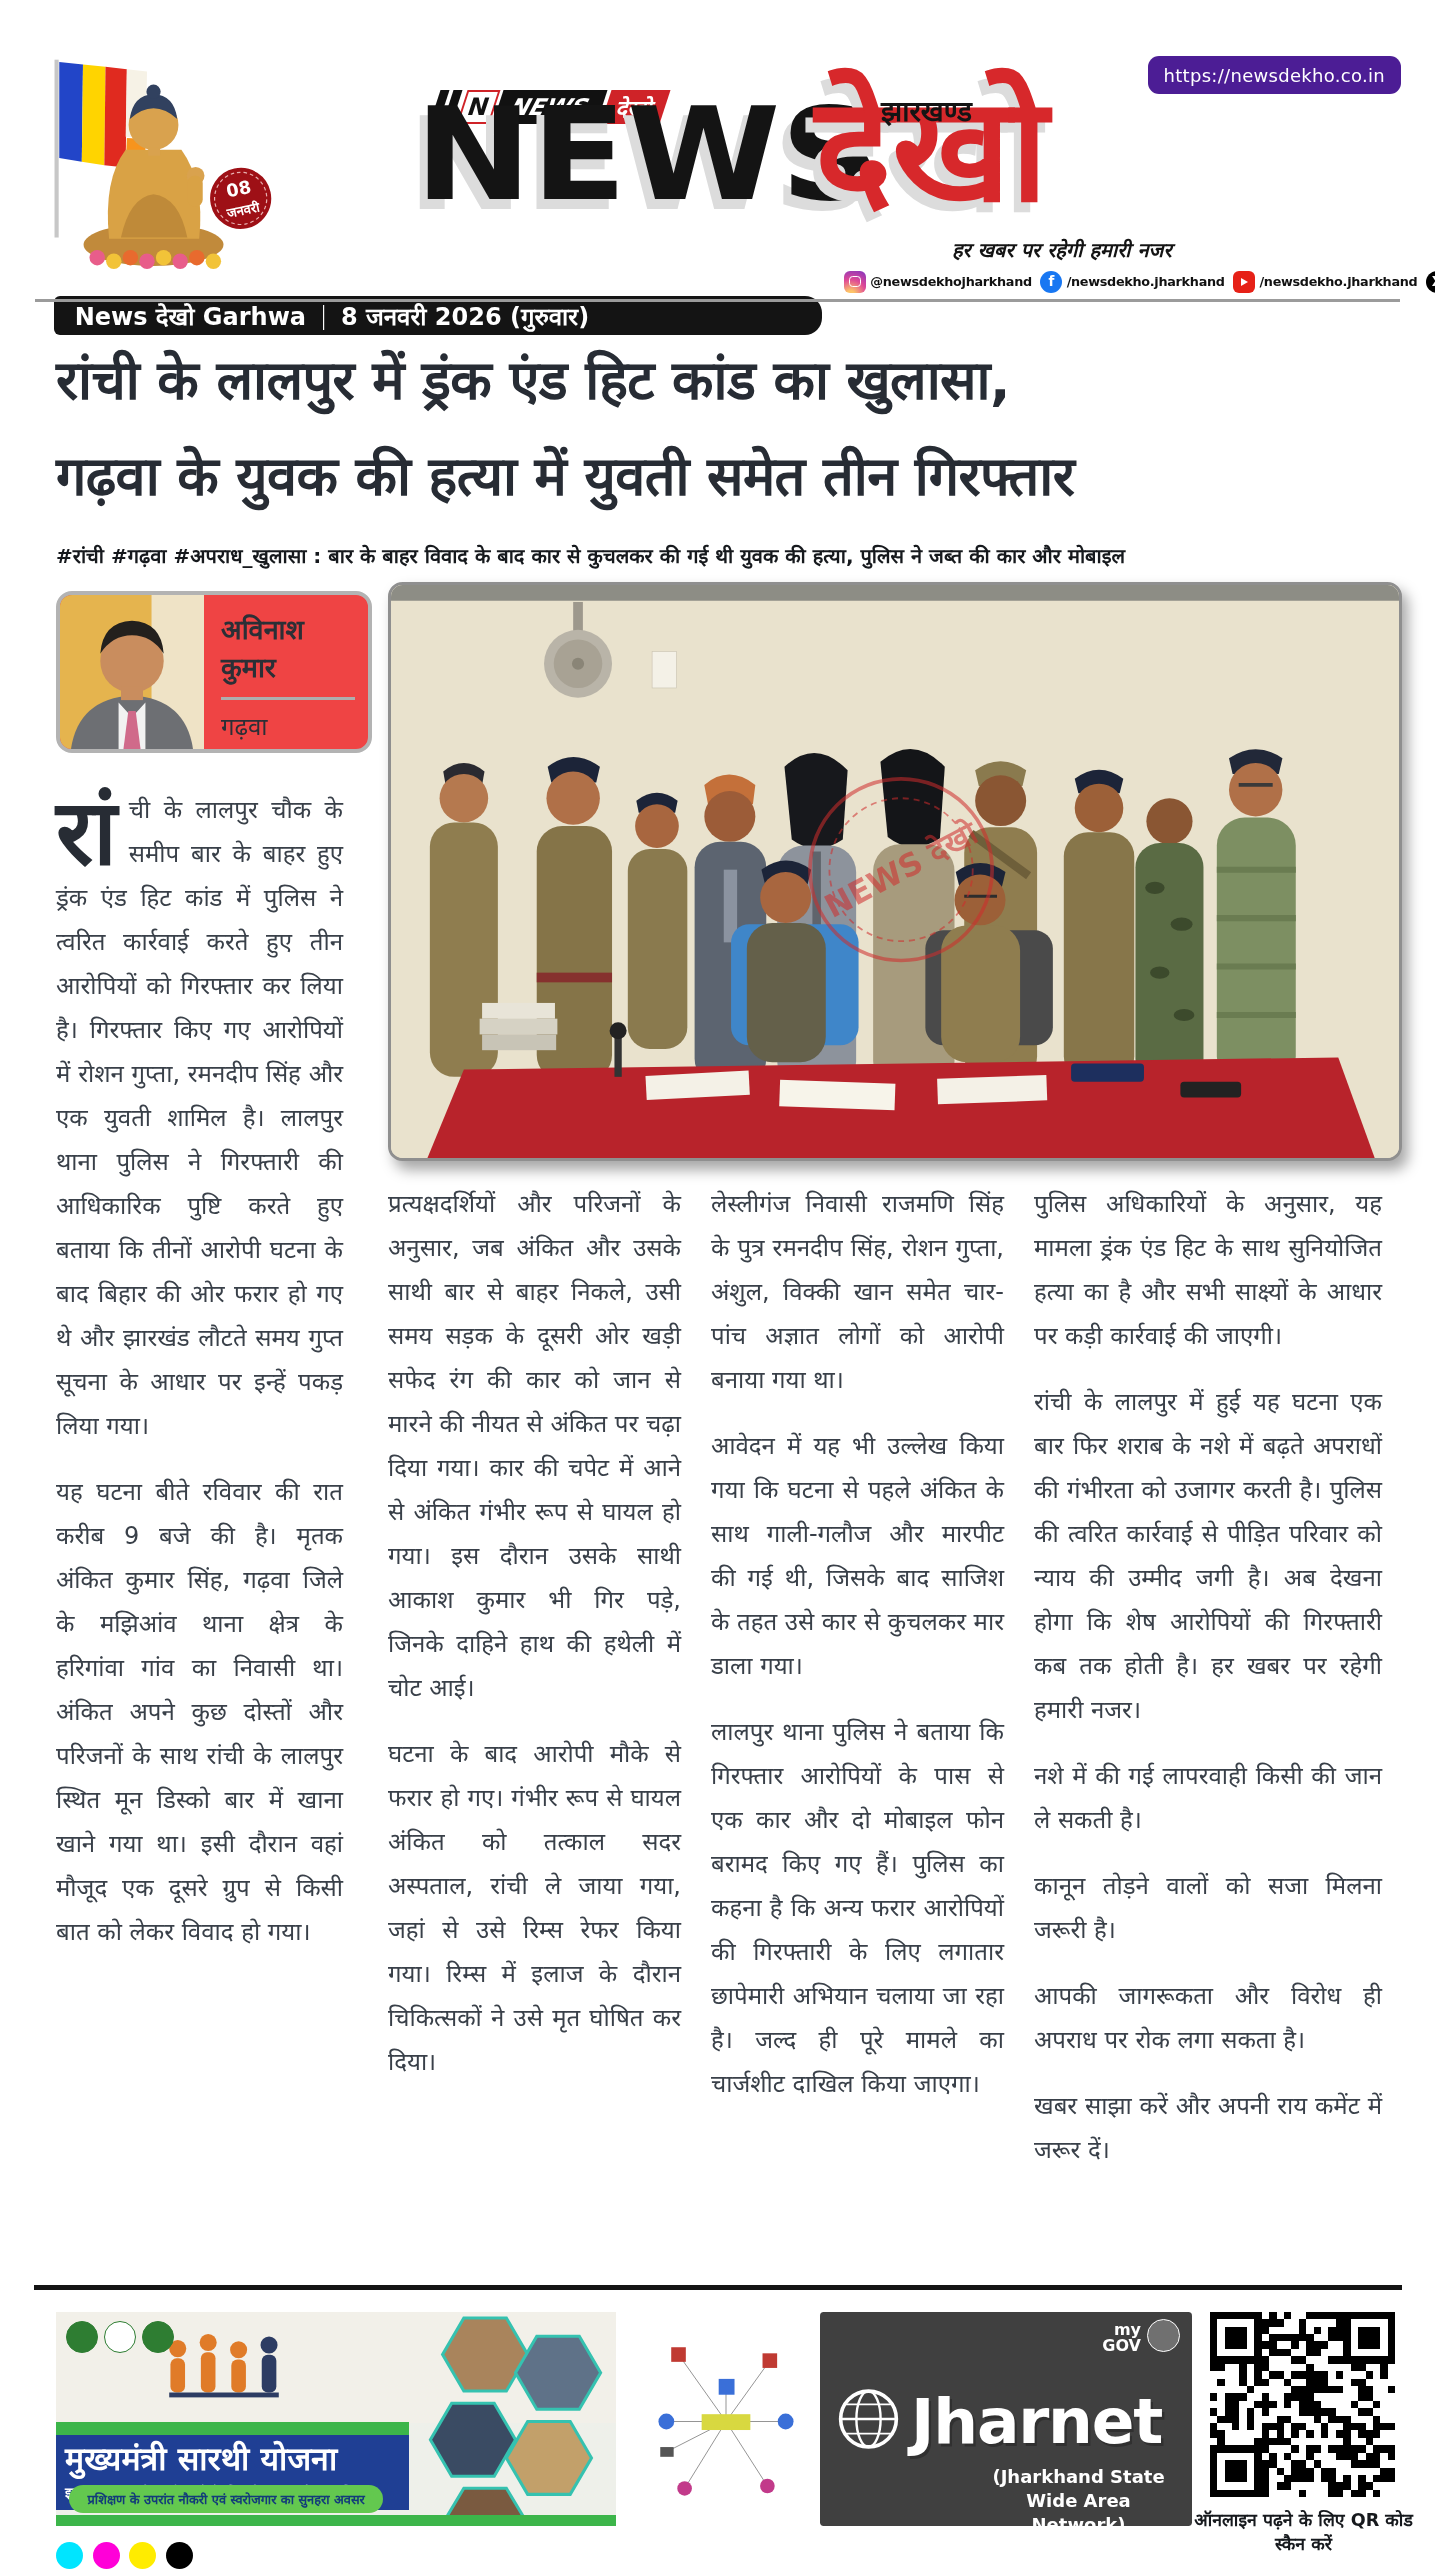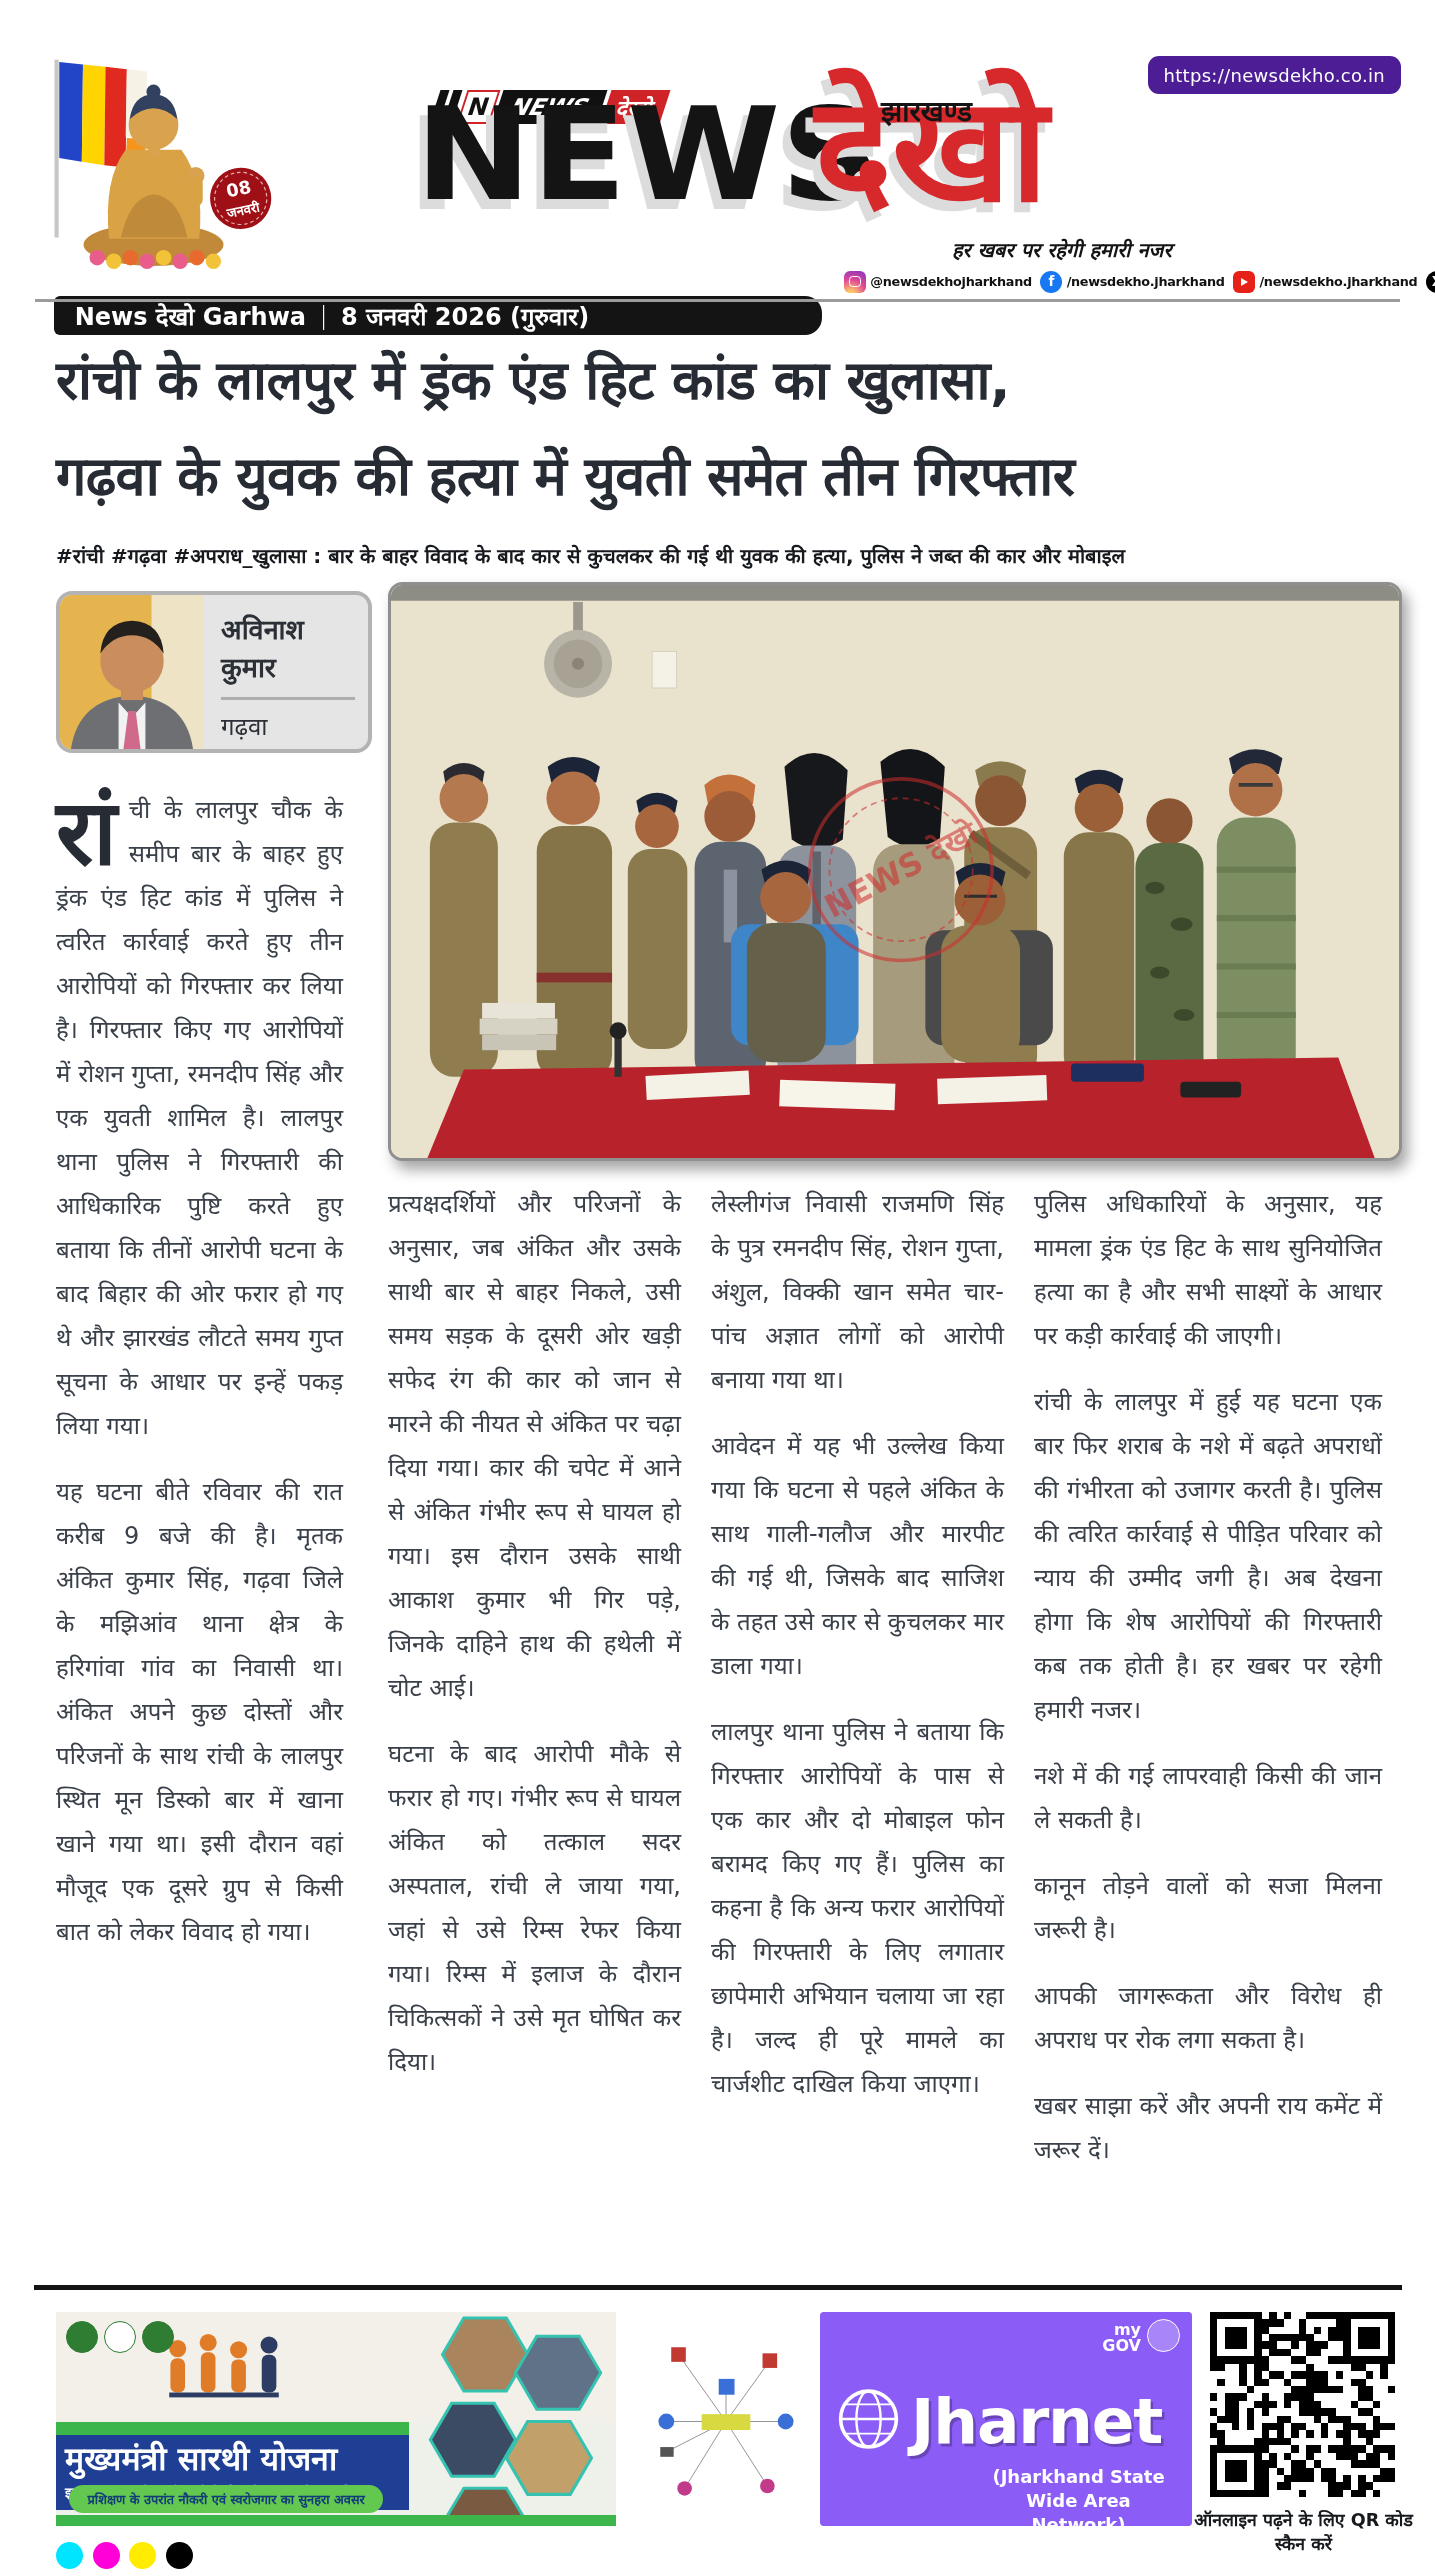--- a/index.html
+++ b/index.html
@@ -48,21 +48,21 @@
   .si-yt::before { content:""; border-left:7.3px solid #fff; border-top:4.3px solid transparent; border-bottom:4.3px solid transparent; }
   .si-x { background:#000; }
 
   
   .headline { position:absolute; left:56px; top:333px; width:1338px; font-size:54px; line-height:96px;
     font-weight:900; color:#272c34; letter-spacing:-0.6px; white-space:nowrap; }
   .standfirst { position:absolute; left:56px; top:543px; width:1345px; font-size:20px; line-height:27px;
     font-weight:bold; color:#16191d; }
 
   
-  .author-card { position:absolute; left:56px; top:591px; width:316px; height:162px; background:#e5e5e5;
+  .author-card { position:absolute; left:56px; top:591px; width:316px; height:162px; background:#ef4444;
     border:4.3px solid #b3b3b3; border-radius:16px; overflow:hidden; display:flex; }
   .author-photo { width:144px; height:100%; flex:none; }
   .author-meta { padding:16px 13.4px 0 17px; flex:1; }
   .author-name { font-size:27px; line-height:38px; font-weight:bold; color:#2b2f36; }
   .author-rule { height:3.7px; background:#aeaeae; margin:9.7px 0 8.5px 0; }
   .author-loc { font-size:24px; color:#2b2f36; }
 
   
   .main-photo { position:absolute; left:388px; top:582px; width:1014px; height:579px; border:3.7px solid #8f8f8f;
     border-radius:14.6px; overflow:hidden; box-shadow:6px 8.5px 13.4px rgba(0,0,0,0.35); background:#e9e2cd; }
@@ -87,21 +87,21 @@
     color:#fff; padding:6px 9px; }
   .saarthi-title { font-size:32px; font-weight:900; line-height:37px; }
   .saarthi-sub { font-size:13.4px; font-weight:bold; margin-top:4.9px; }
   .saarthi-pill { position:absolute; left:13.4px; top:173px; width:56%; background:#63c84f; color:#123b7a;
     font-size:12.8px; font-weight:bold; text-align:center; padding:4.9px 6px; border-radius:18px; }
   .saarthi-bottom-strip { position:absolute; left:0; bottom:0; width:100%; height:11px; background:#3cb54a; }
   .saarthi-logos { position:absolute; left:9.7px; top:8.5px; display:flex; gap:6px; }
   .slogo { width:32px; height:32px; border-radius:50%; border:1.8px solid #2e7d32; background:#fff; }
   .slogo.g { background:#2e7d32; }
   .ad-network { position:absolute; left:642px; top:2330px; width:168px; height:183px; background:#fff; }
-  .ad-jharnet { position:absolute; left:820px; top:2312px; width:372px; height:214px; background:#8b5cf6;
+  .ad-jharnet { position:absolute; left:820px; top:2312px; width:372px; height:214px; background:#404040;
     border-radius:3.7px; overflow:hidden; color:#fff; }
   .jharnet-brand { position:absolute; left:91px; top:73px; font-size:63px; font-weight:900;
     letter-spacing:-1.2px; text-shadow:2.4px 3px 0 rgba(0,0,0,0.25); }
   .jharnet-sub { position:absolute; right:16px; top:153px; font-size:18px; font-weight:bold; text-align:center;
     line-height:24px; width:195px; }
   .jharnet-mygov { position:absolute; right:51px; top:9.7px; font-size:16px; font-weight:900; line-height:16px;
     text-align:right; }
   .jharnet-emblem { position:absolute; right:12px; top:7.3px; width:33px; height:33px; border-radius:50%;
     border:1.8px solid #fff; background:rgba(255,255,255,0.25); }
   .jharnet-globe { position:absolute; left:17px; top:52px; width:63px; height:110px; }

